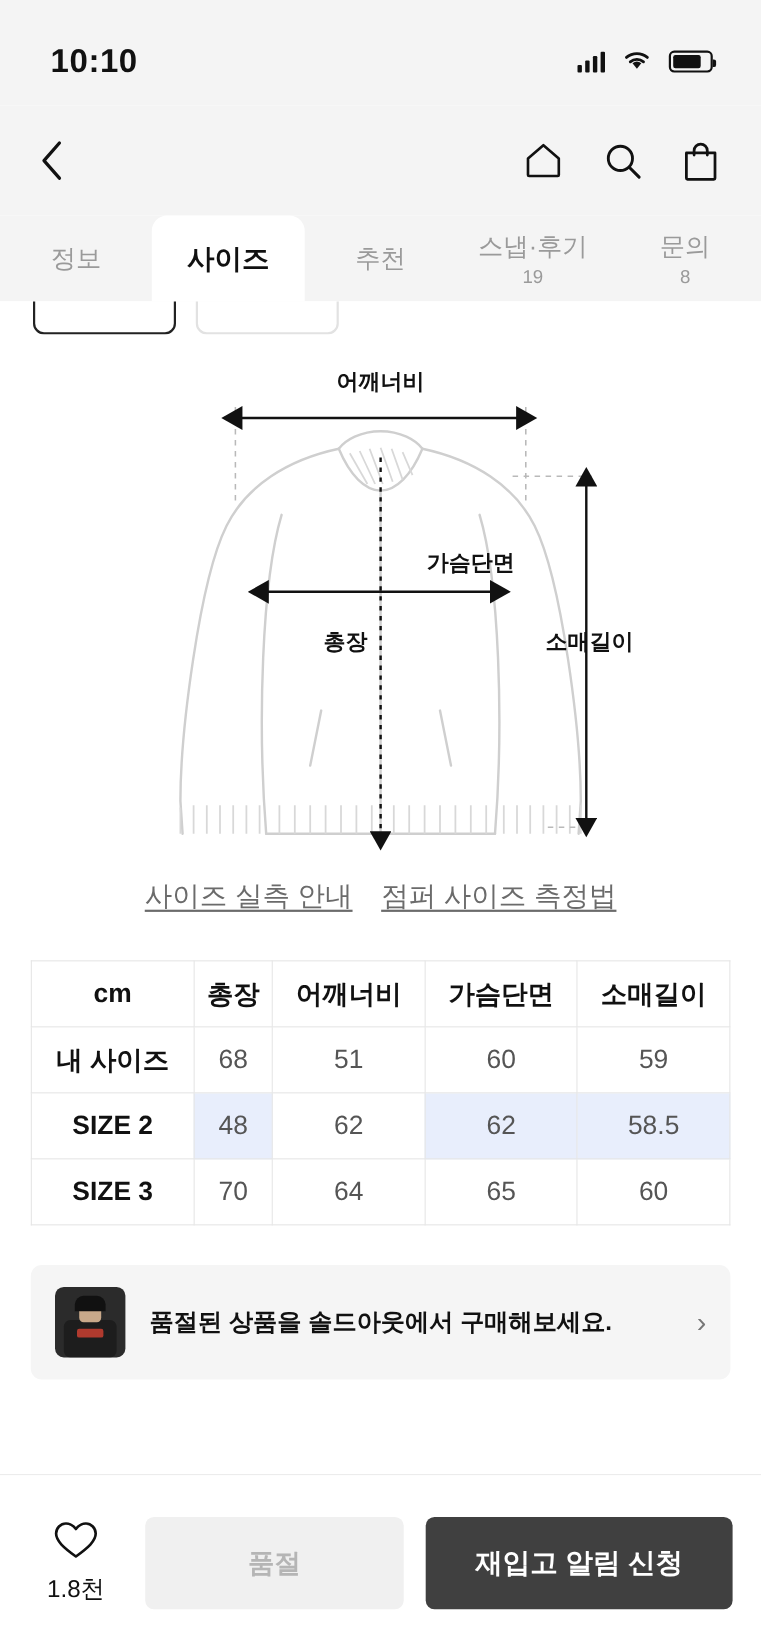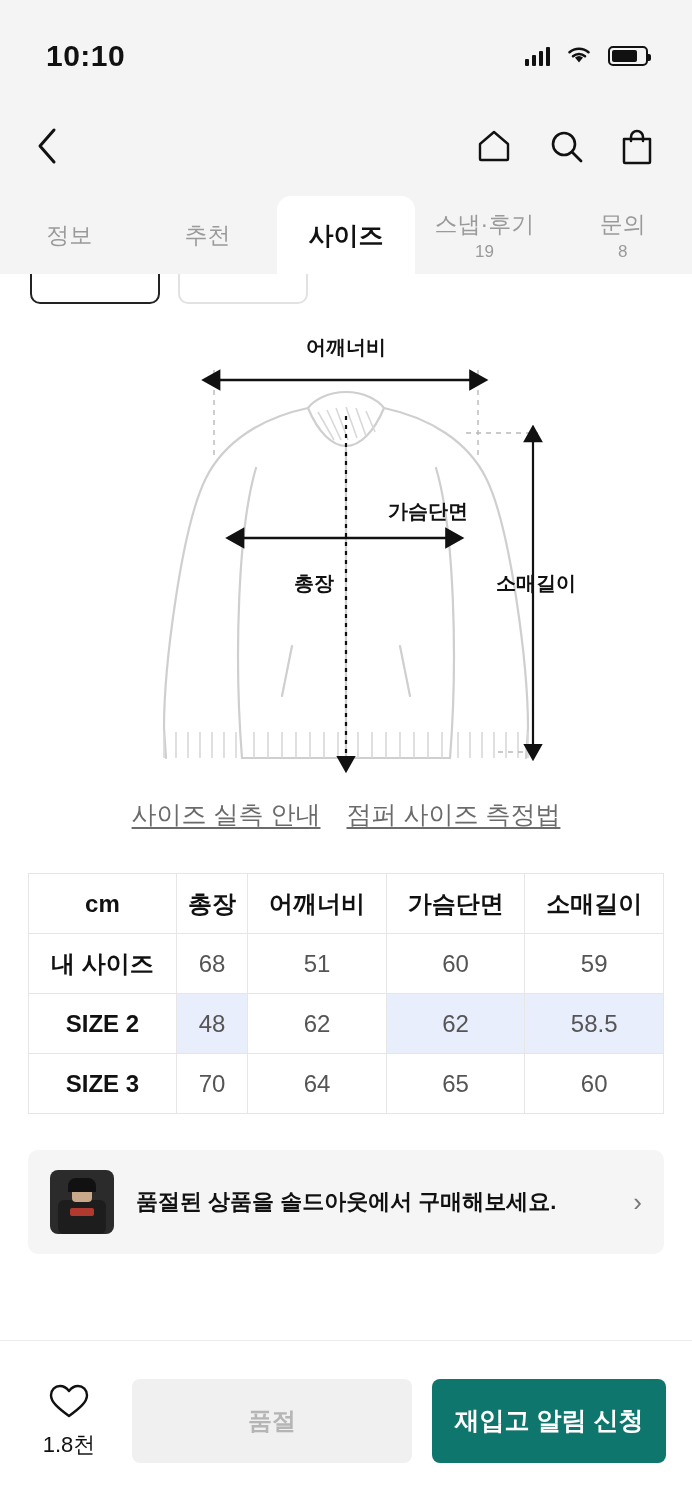--- a/index.html
+++ b/index.html
@@ -203,23 +203,23 @@
   .btn-soldout {
     flex: 1;
     height: 84px;
     background: #f0f0f0;
     color: #b5b5b5;
     border-radius: 8px;
     display:flex; align-items:center; justify-content:center;
     font-size: 24px; font-weight: 700;
   }
   .btn-restock {
-    width: 234px;
+    width: 279px;
     height: 84px;
-    background: #0f766e;
+    background: #404040;
     color: #ffffff;
     border-radius: 8px;
     display:flex; align-items:center; justify-content:center;
     font-size: 25px; font-weight: 700;
   }
 </style>
 </head>
 <body>
 
 <div class="statusbar">
@@ -268,25 +268,25 @@
         <path d="M13 15V11a6 6 0 0 1 12 0v4" stroke="#111" stroke-width="2.5" fill="none" stroke-linecap="round"></path>
       </svg>
     </div>
   </div>
 </div>
 
 <div class="tabs">
   <div class="tab">
     <span class="tab-label">정보</span>
   </div>
+  <div class="tab active">
+    <span class="tab-label">사이즈</span>
+  </div>
   <div class="tab">
     <span class="tab-label">추천</span>
-  </div>
-  <div class="tab active">
-    <span class="tab-label">사이즈</span>
   </div>
   <div class="tab">
     <span class="tab-label">스냅·후기</span>
     <span class="tab-count">19</span>
   </div>
   <div class="tab">
     <span class="tab-label">문의</span>
     <span class="tab-count">8</span>
   </div>
 </div>

